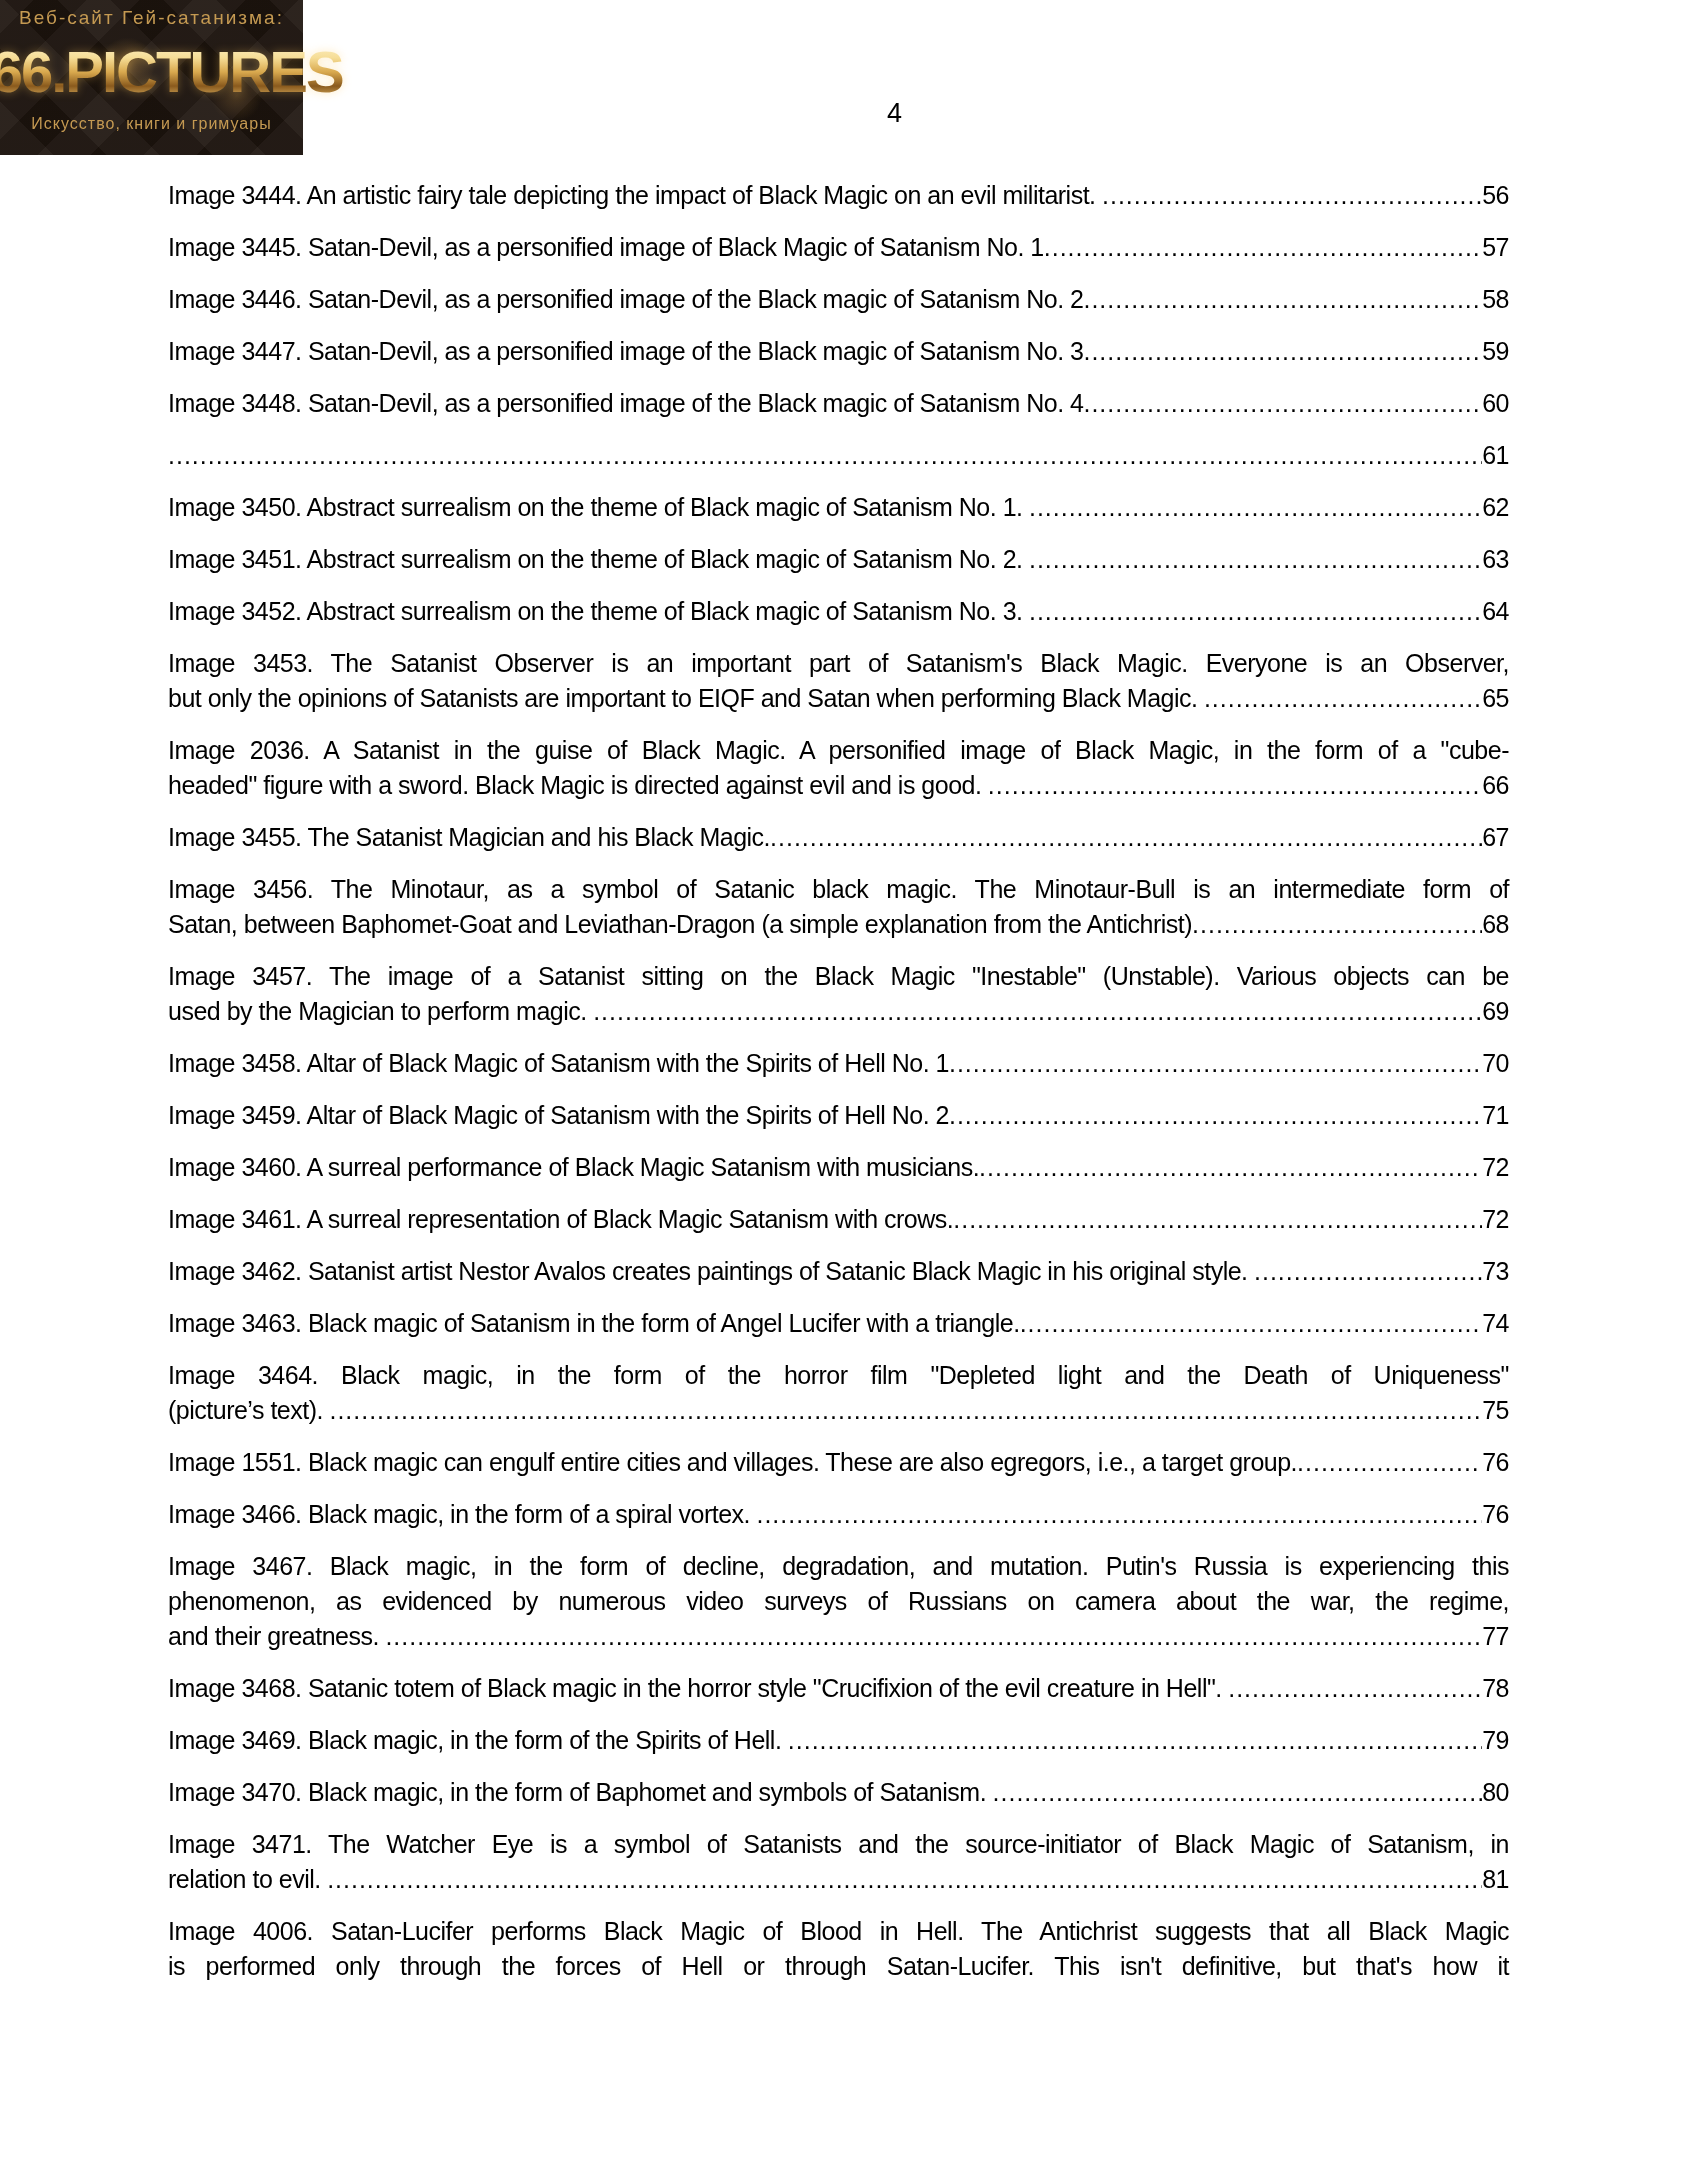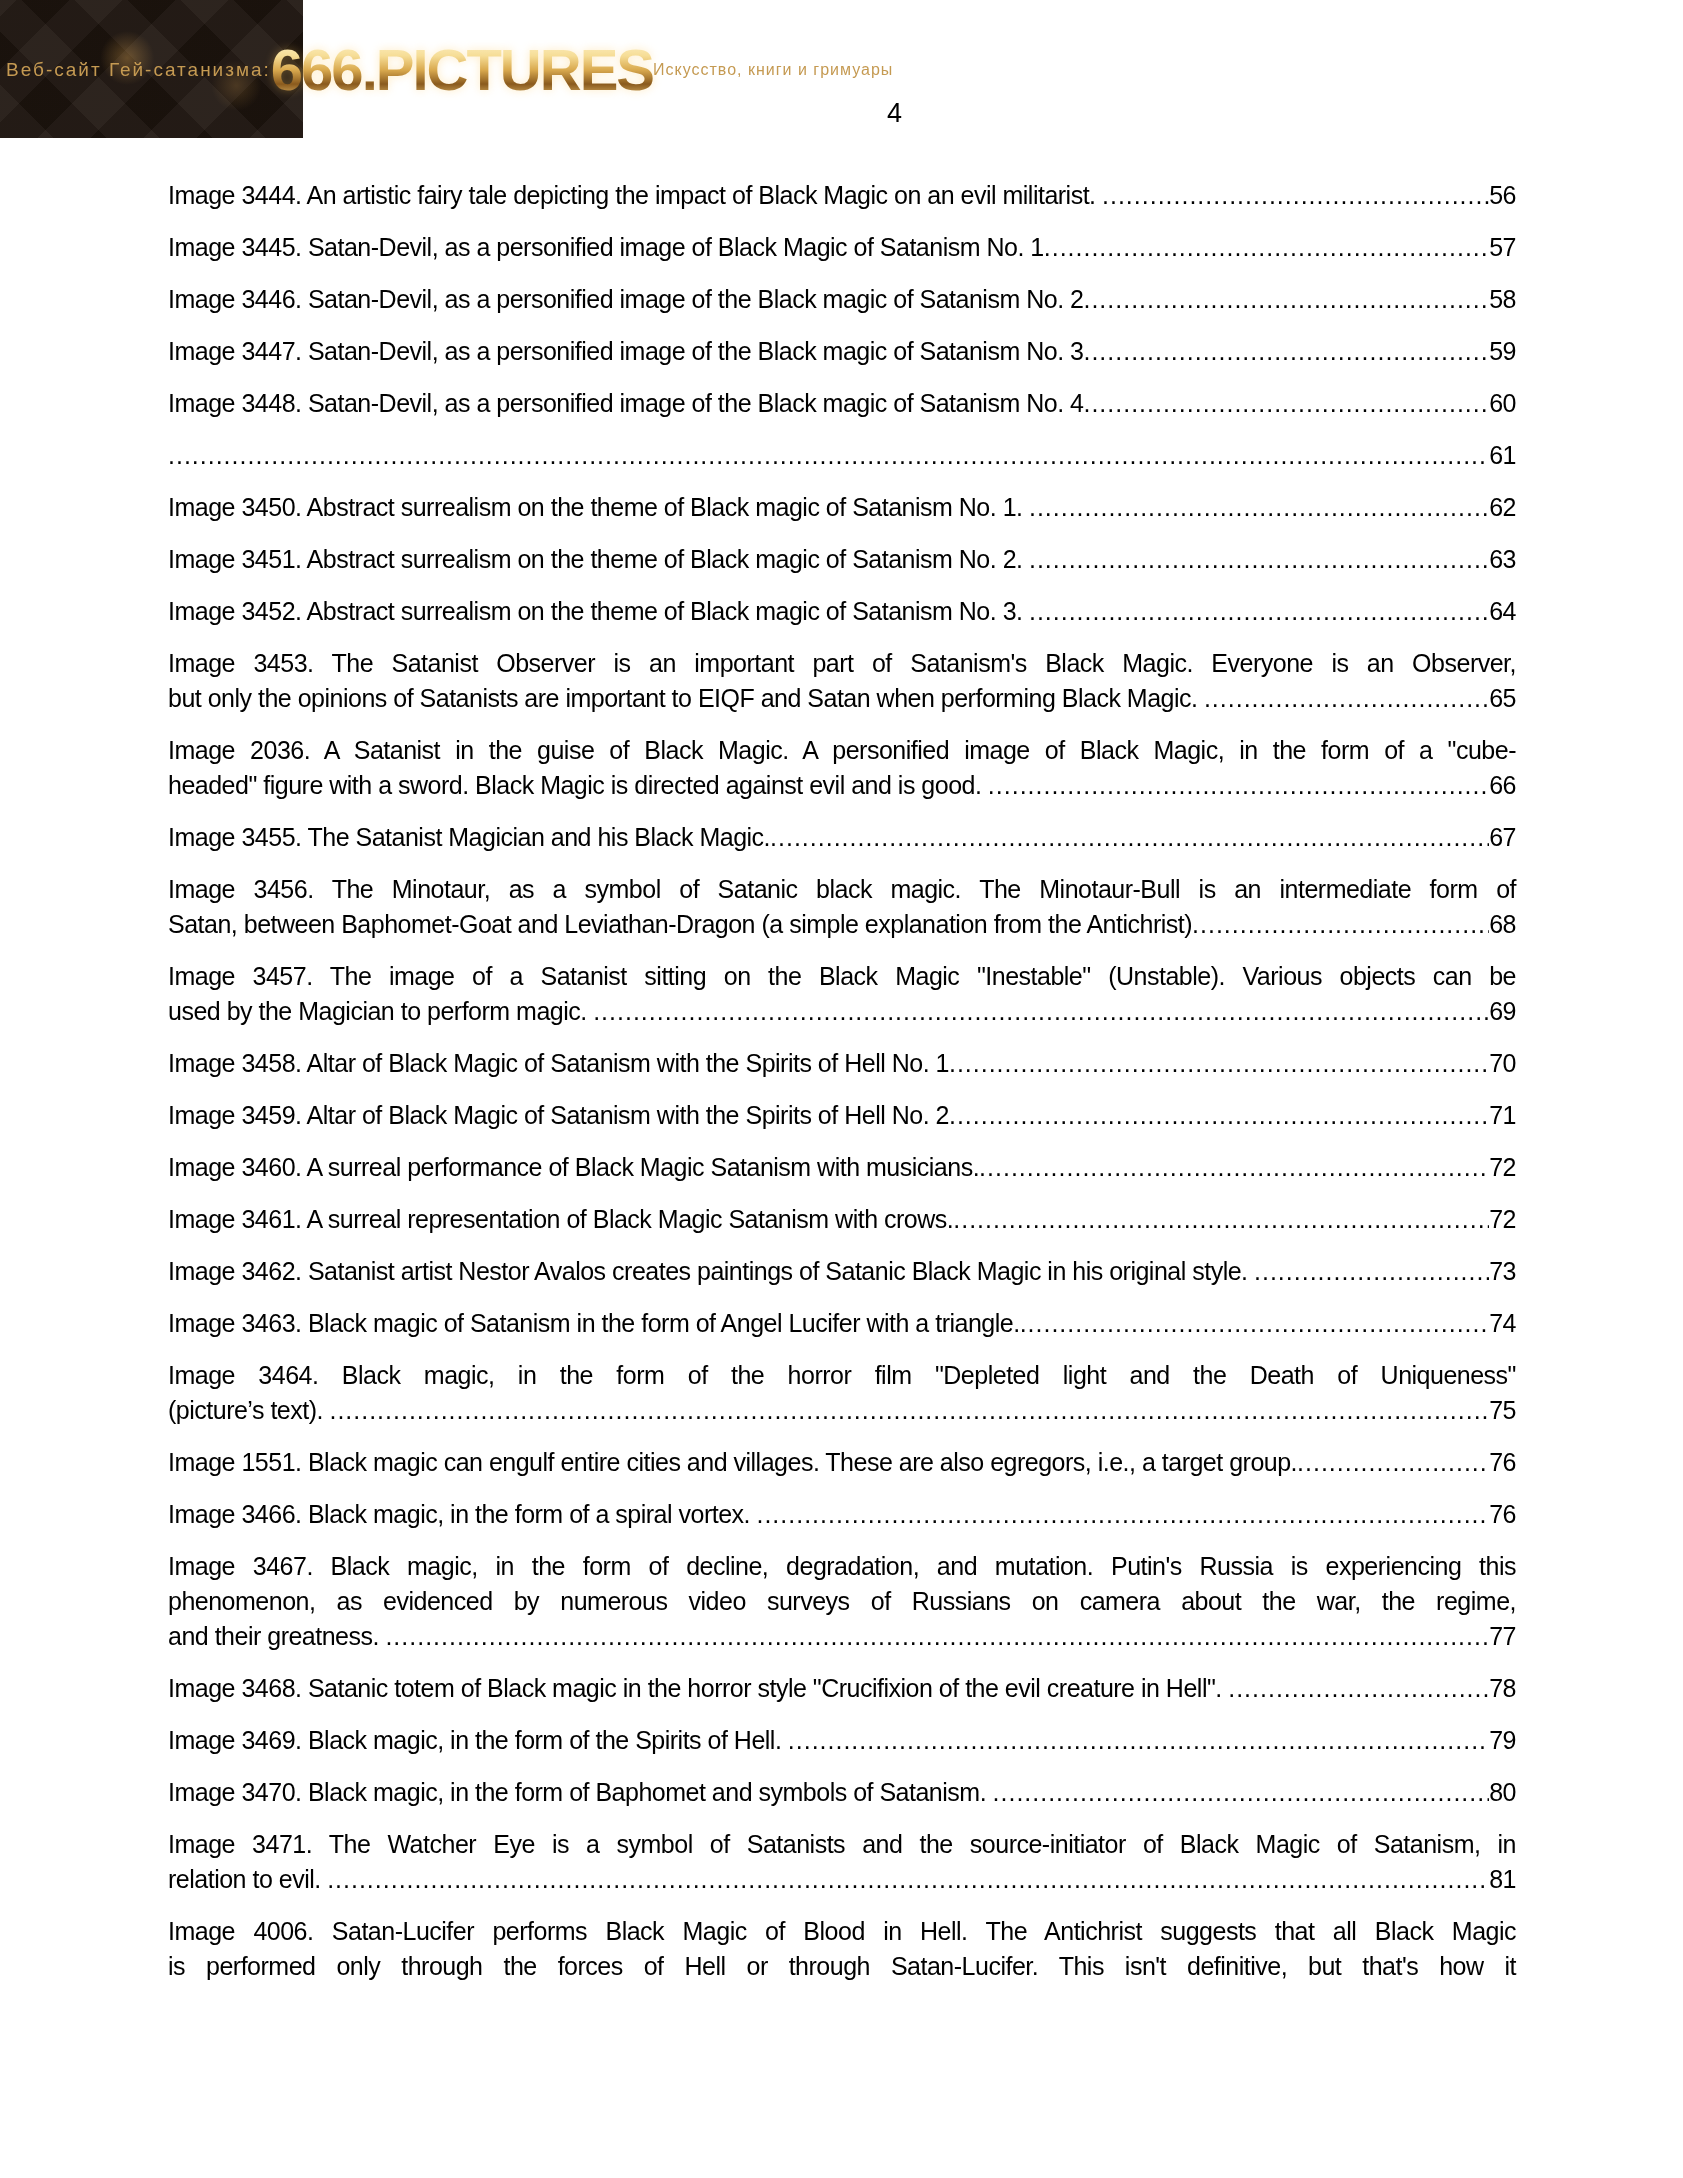--- a/index.html
+++ b/index.html
@@ -8,30 +8,30 @@
     background: #ffffff;
     position: relative;
     font-family: "Liberation Sans", sans-serif;
     color: #000000;
     overflow: hidden;
   }
 
   
   .logo {
     position: absolute; top: 0; left: 0;
-    width: 303px; height: 138px;
+    width: 303px; height: 155px;
     box-sizing: border-box;
-    padding: 7px 6px 5px 6px;
+    padding: 7px 6px 22px 6px;
     background-color: #1d140e;
     background-image:
       radial-gradient(circle at 42% 42%, rgba(255,190,90,0.30) 0, rgba(255,190,90,0.0) 14%),
       radial-gradient(circle at 78% 62%, rgba(255,190,90,0.18) 0, rgba(255,190,90,0.0) 10%),
       repeating-linear-gradient(45deg, rgba(255,255,255,0.035) 0 38px, rgba(0,0,0,0.06) 38px 75px),
       repeating-linear-gradient(-45deg, rgba(255,255,255,0.035) 0 38px, rgba(0,0,0,0.06) 38px 75px);
-    display: flex; flex-direction: row;
+    display: flex; flex-direction: column;
     align-items: center; justify-content: space-between;
   }
   .logo-top {
     color: #c59a52;
     font-size: 19px; letter-spacing: 2px;
     white-space: nowrap;
   }
   .logo-main {
     font-weight: bold;
     font-size: 58px; letter-spacing: -2px;
@@ -56,21 +56,21 @@
   }
   .pagenum {
     padding-top: 96px;
     padding-left: 105px; 
     text-align: center;
     font-size: 27px; line-height: 35px;
   }
   .toc { margin-top: 47px; }
 
   .toc-entry {
-    margin: 0 0 17px 0;
+    margin: 0 7px 17px 0;
     font-size: 25px;
     letter-spacing: -0.5px;
     line-height: 35px;
   }
   
   .tl {
     display: block;
     text-align: justify;
     text-align-last: justify;
   }

